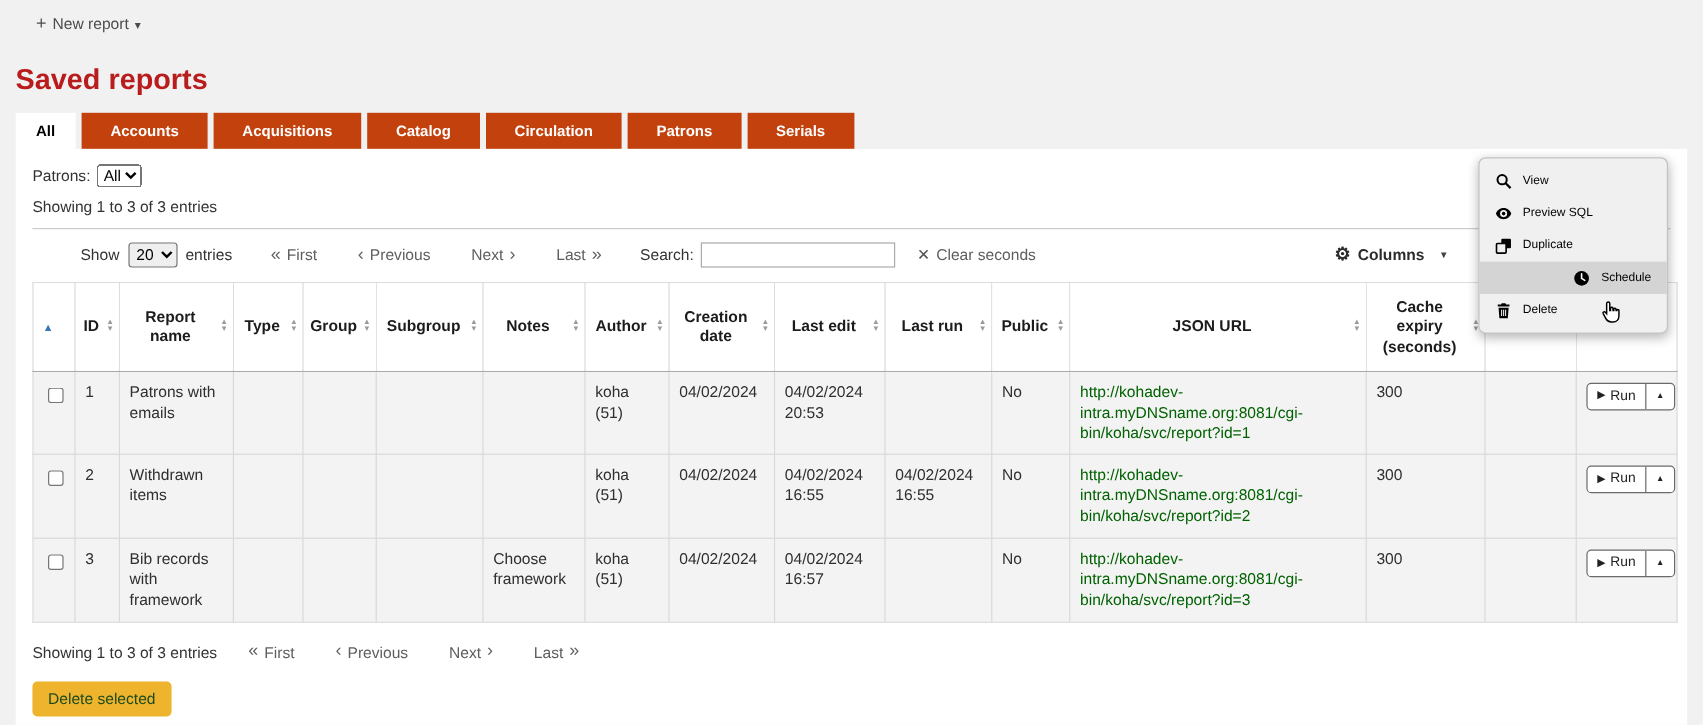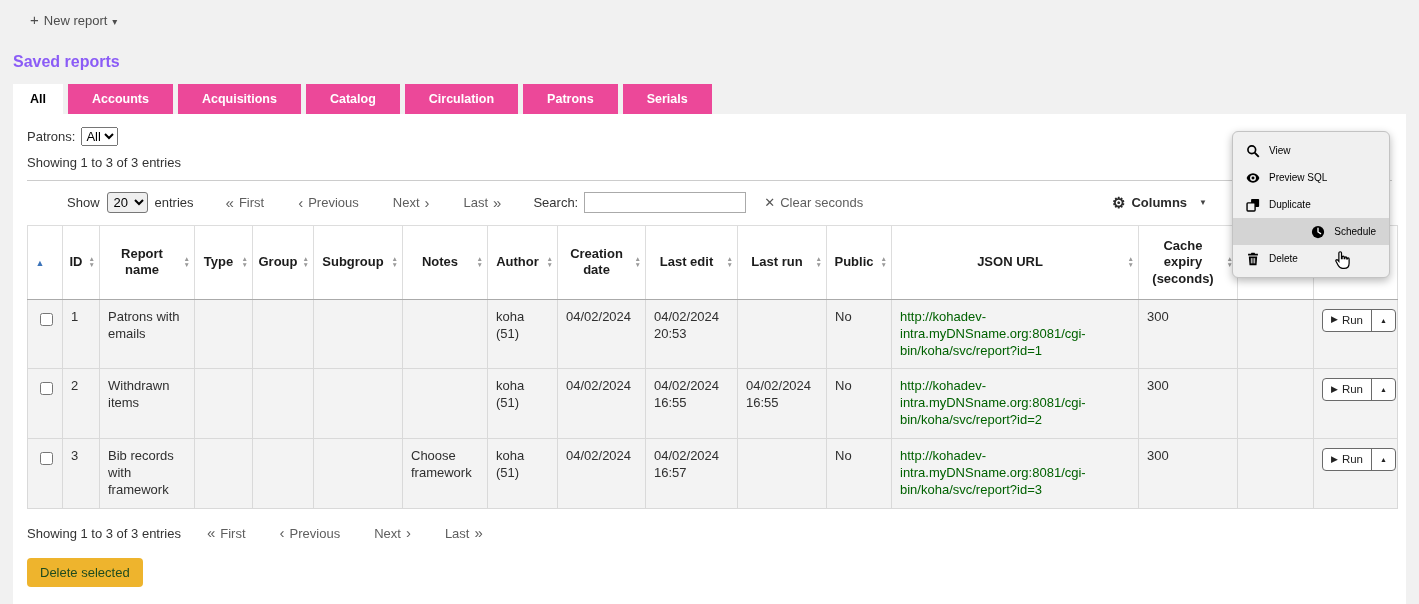--- a/index.html
+++ b/index.html
@@ -8,25 +8,25 @@
     width:1419px; height:604px; overflow:hidden; position:relative;
     background:#f1f1f1; color:#333;
     font-family:"Liberation Sans", sans-serif; font-size:13px;
   }
   
   .topbar { padding:11px 0 0 30px; color:#4d4d4d; font-size:13px; }
   .topbar .plus { font-size:15px; margin-right:5px; color:#4d4d4d; }
   .topbar .caret { font-size:10px; margin-left:5px; color:#4d4d4d; }
   .topbar .nr-label { cursor:pointer; }
   
-  h1.page-title { margin:25px 0 13px 13px; font-size:16px; font-weight:bold; color:#8b5cf6; }
+  h1.page-title { margin:25px 0 13px 13px; font-size:24px; font-weight:bold; color:#b91c1c; }
   
   .tabs { display:flex; gap:5px; margin:0 13px; height:30px; }
   .tab {
-    background:#ec4899; color:#fff; font-weight:bold; font-size:12.5px;
+    background:#c2410c; color:#fff; font-weight:bold; font-size:12.5px;
     padding:0 24px; display:flex; align-items:center; cursor:pointer;
   }
   .tab.active { background:#ffffff; color:#000; padding:0 17px; }
   
   .panel { background:#fff; margin:0 13px; padding:13px 14px 20px 14px; min-height:458px; }
   .subgroup-row { display:flex; align-items:center; gap:6px; margin-bottom:9px; }
   .subgroup-row select { font-size:13px; font-family:inherit; }
   .entries-info { margin:4px 0 10px 0; color:#333; }
   .divider { border:none; border-top:1px solid #ccc; margin:8px 0 0 0; }
   

